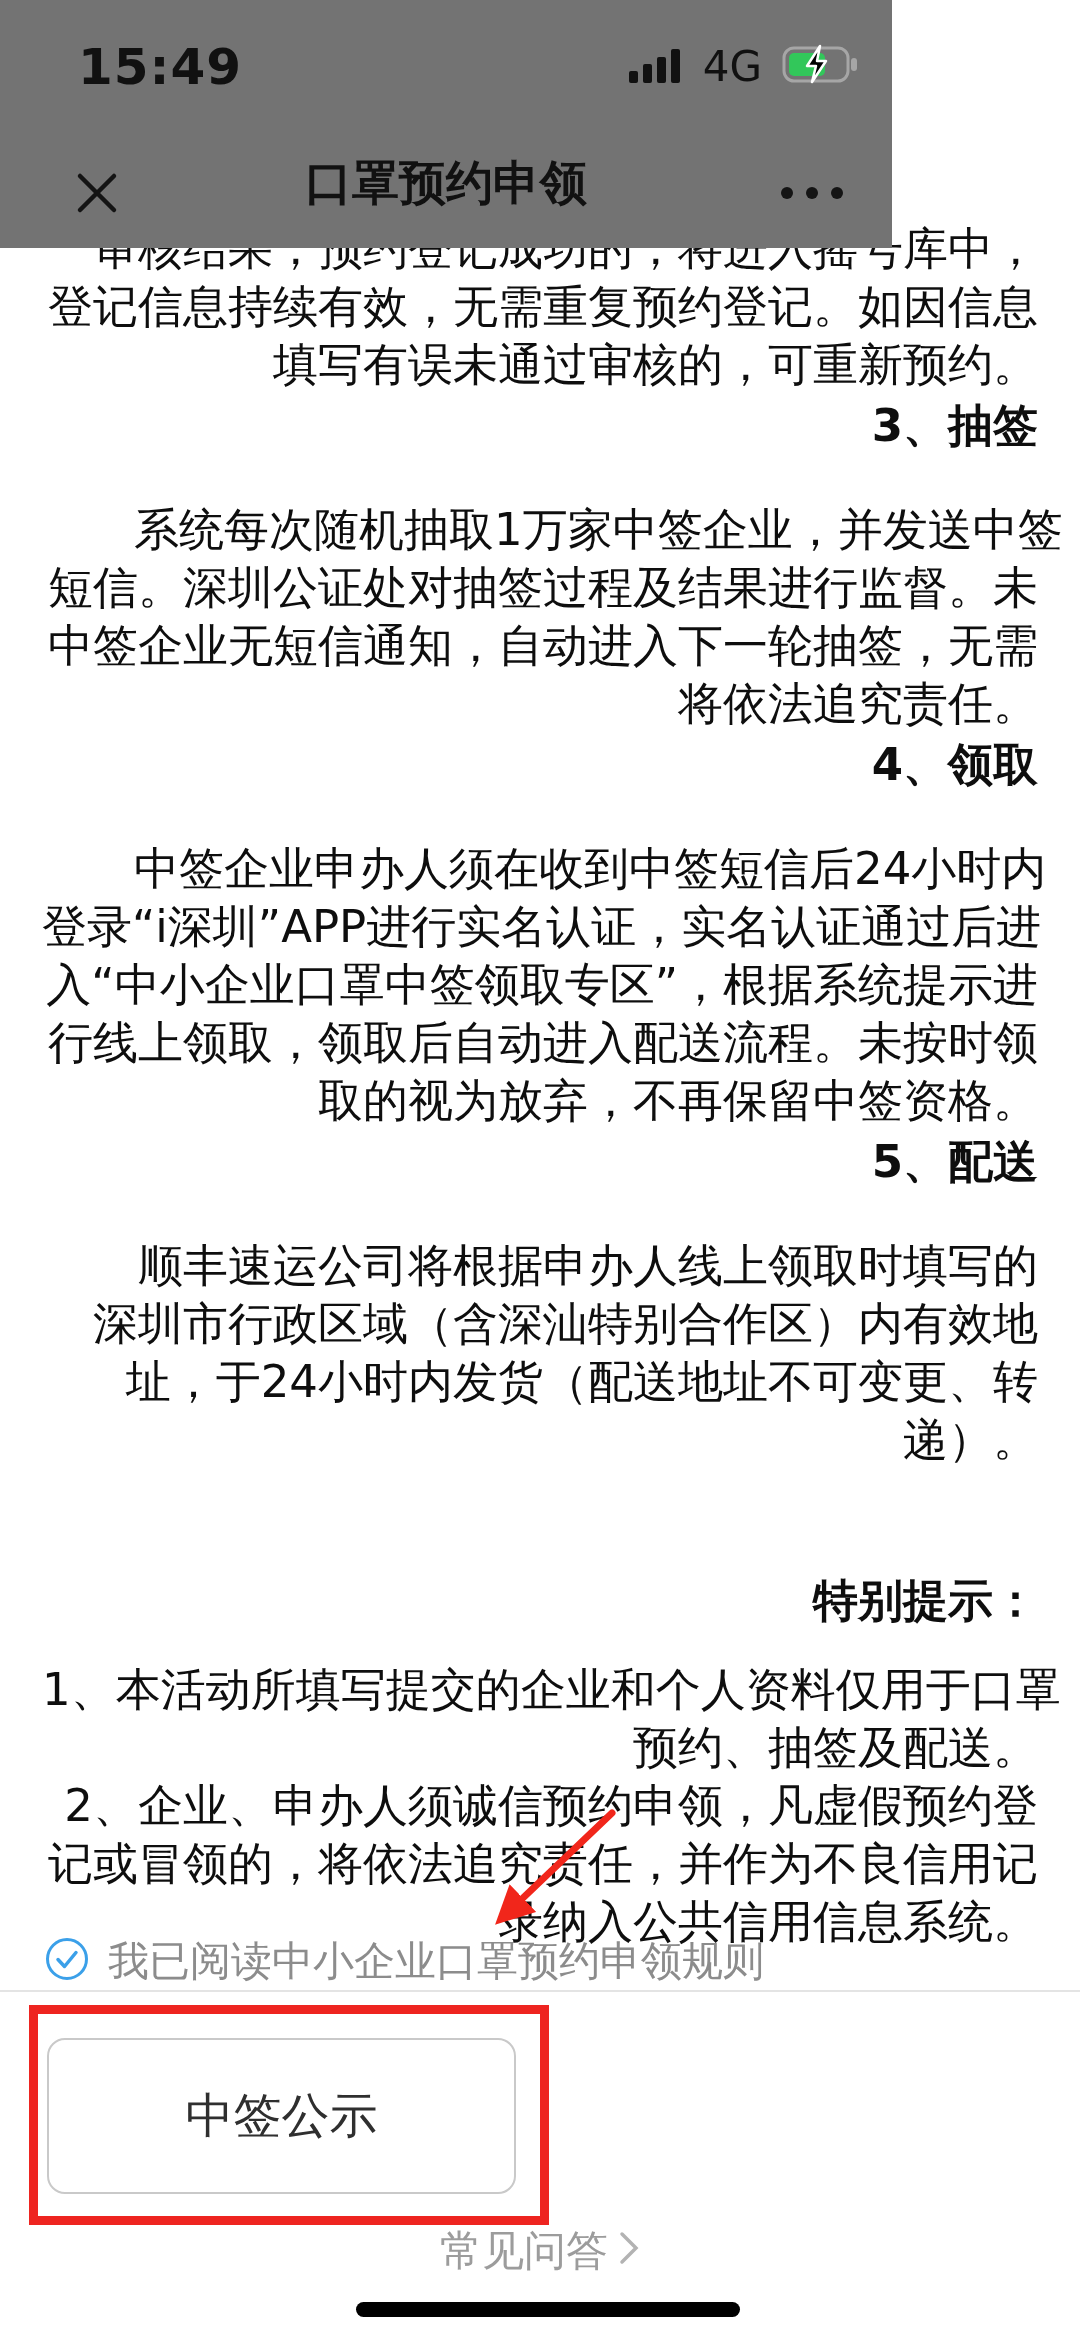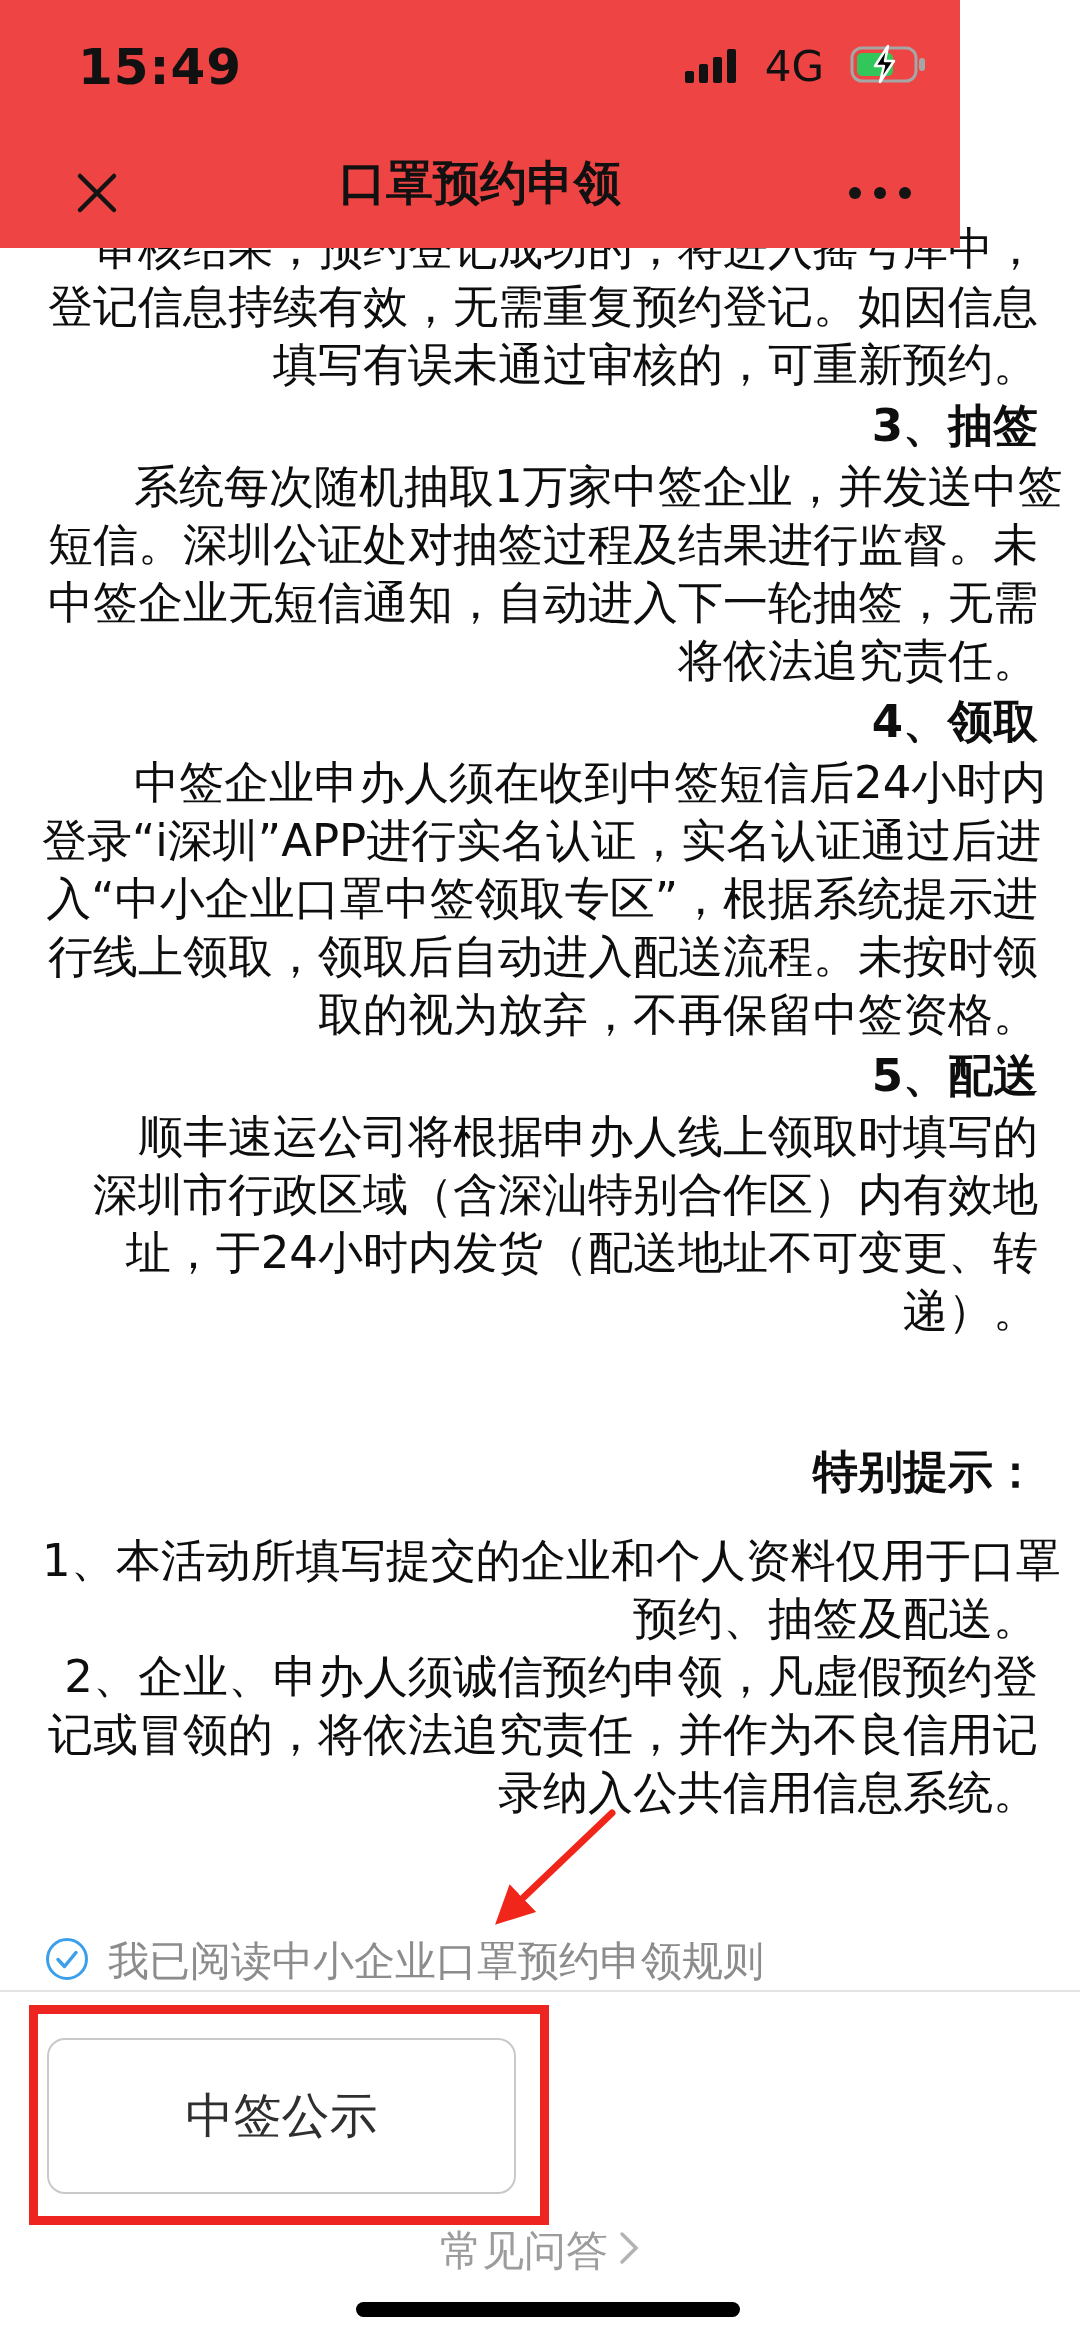--- a/index.html
+++ b/index.html
@@ -3,50 +3,50 @@
 <meta charset="utf-8">
 <style>
   html,body{margin:0;padding:0;background:#888;}
   .screen{
     position:relative;width:1080px;height:2339px;margin:0 auto;
     background:#ffffff;overflow:hidden;
     font-family:"DejaVu Sans","Liberation Sans",sans-serif;
   }
   
   .topbar{
-    position:absolute;left:0;top:0;width:960px;height:248px;
-    background:#ef4444;z-index:6;
+    position:absolute;left:0;top:0;width:892px;height:248px;
+    background:#737373;z-index:6;
   }
   .status-row{position:absolute;left:0;top:0;width:100%;height:130px;}
   .time{
     position:absolute;left:78px;top:38px;font-size:50px;font-weight:600;
     color:#111;letter-spacing:1px;
   }
-  .status-icons{position:absolute;right:32px;top:42px;display:flex;align-items:center;gap:26px;}
+  .status-icons{position:absolute;right:32px;top:42px;display:flex;align-items:center;gap:20px;}
   .net-label{font-size:42px;color:#111;font-weight:500;}
   .nav-row{position:absolute;left:0;top:130px;width:100%;height:118px;}
   .nav-close{
     position:absolute;left:62px;top:28px;width:70px;height:70px;border:none;background:transparent;
     display:flex;align-items:center;justify-content:center;cursor:pointer;padding:0;
   }
   .nav-title{
     position:absolute;left:0;right:0;top:22px;text-align:center;
     font-size:47px;font-weight:700;color:#111;
   }
   .nav-more{
     position:absolute;right:40px;top:28px;width:80px;height:70px;border:none;background:transparent;
     display:flex;align-items:center;justify-content:center;cursor:pointer;padding:0;
   }
   
   .content{
     position:absolute;left:42px;top:220px;width:996px;z-index:1;color:#0e0e0e;text-align:right;
   }
   .line{font-size:45px;line-height:58px;white-space:nowrap;}
   .line.heading{font-weight:700;line-height:64px;}
-  .line.indent{text-indent:92px;}
+  .line.indent{text-indent:92px;margin-top:43px;}
   .line.notice-heading{font-weight:700;line-height:64px;margin-top:100px;margin-bottom:28px;}
   
   .agree-row{
     position:absolute;left:44px;top:1936px;display:flex;align-items:center;gap:18px;
     z-index:2;cursor:pointer;
   }
   .agree-label{font-size:41px;color:#8c8c8c;line-height:50px;}
   
   .divider{position:absolute;left:0;top:1990px;width:1080px;height:2px;background:#e4e4e4;z-index:2;}
   .btn{

